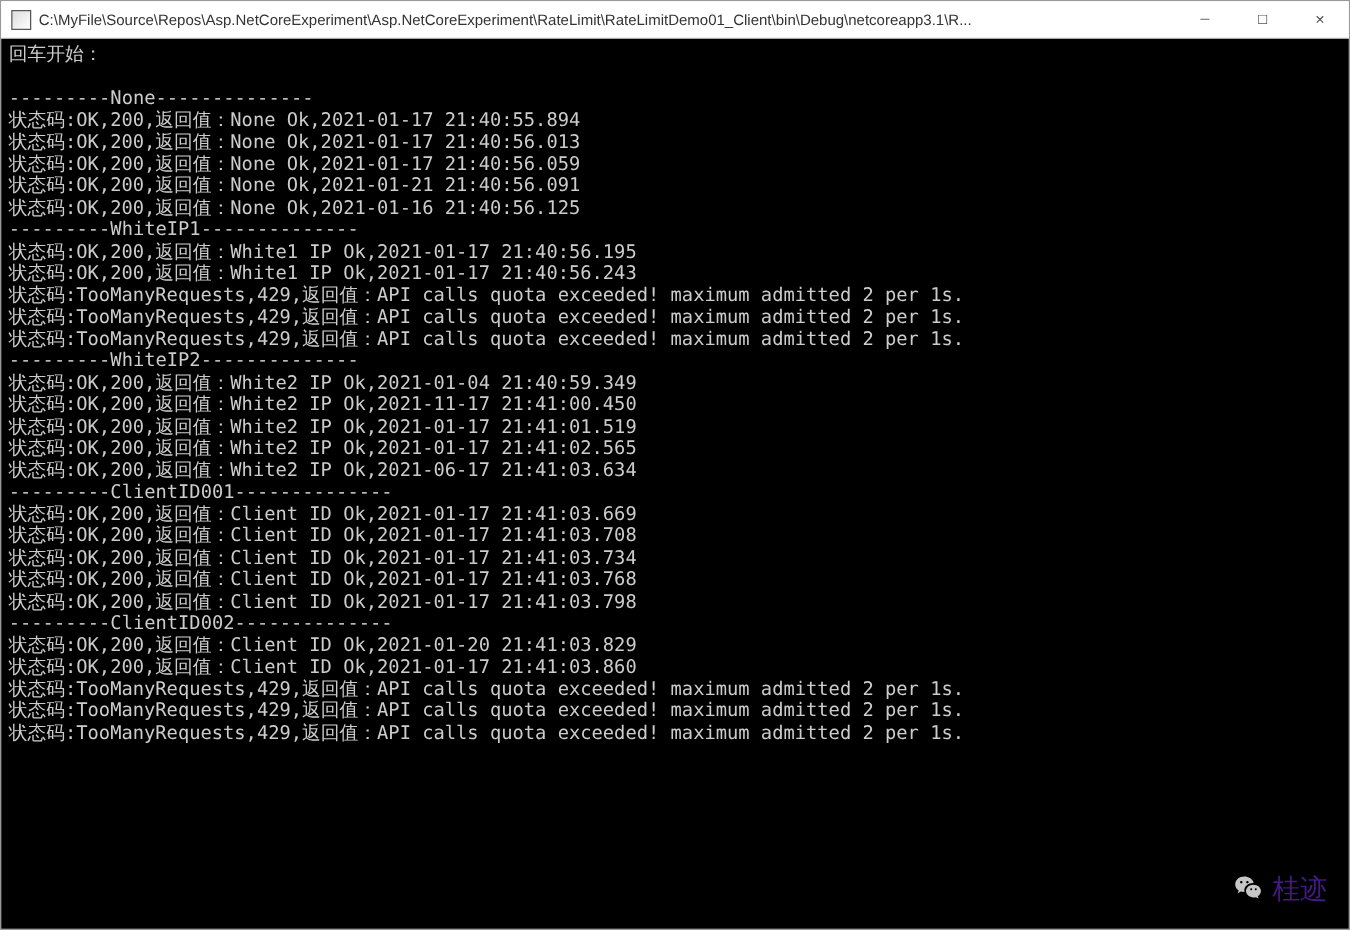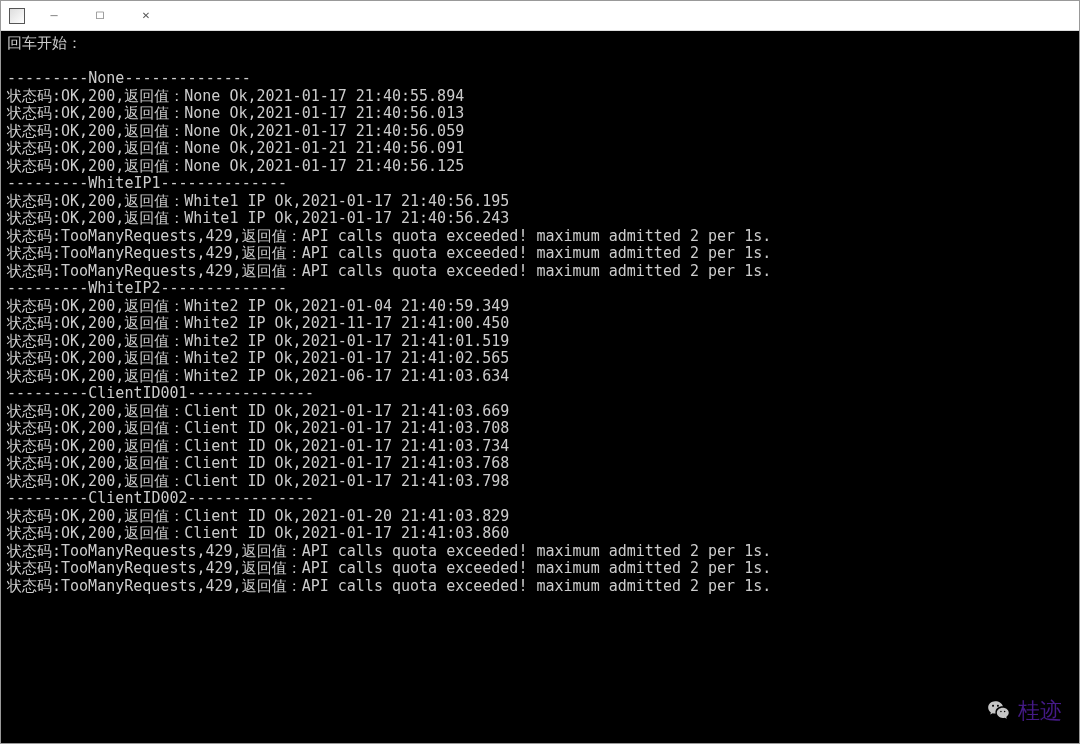--- a/index.html
+++ b/index.html
@@ -89,34 +89,35 @@
       display: inline-block;
     }
     .wm-icon svg { width:100%; height:100%; }
   </style>
 </head>
 <body>
 
 <div class="window">
   <div class="title-bar">
     <span class="title-icon"></span>
+    <span class="title-text">C:\MyFile\Source\Repos\Asp.NetCoreExperiment\Asp.NetCoreExperiment\RateLimit\RateLimitDemo01_Client\bin\Debug\netcoreapp3.1\R...</span>
     <div class="window-controls">
       <div class="win-btn">─</div>
       <div class="win-btn">☐</div>
       <div class="win-btn close">✕</div>
     </div>
   </div>
   <div class="console-body"><span>回车开始：</span>
 <span></span>
 <span>---------None--------------</span>
 <span>状态码:OK,200,返回值：None Ok,2021-01-17 21:40:55.894</span>
 <span>状态码:OK,200,返回值：None Ok,2021-01-17 21:40:56.013</span>
 <span>状态码:OK,200,返回值：None Ok,2021-01-17 21:40:56.059</span>
 <span>状态码:OK,200,返回值：None Ok,2021-01-21 21:40:56.091</span>
-<span>状态码:OK,200,返回值：None Ok,2021-01-17 21:40:56.125</span>
+<span>状态码:OK,200,返回值：None Ok,2021-01-16 21:40:56.125</span>
 <span>---------WhiteIP1--------------</span>
 <span>状态码:OK,200,返回值：White1 IP Ok,2021-01-17 21:40:56.195</span>
 <span>状态码:OK,200,返回值：White1 IP Ok,2021-01-17 21:40:56.243</span>
 <span>状态码:TooManyRequests,429,返回值：API calls quota exceeded! maximum admitted 2 per 1s.</span>
 <span>状态码:TooManyRequests,429,返回值：API calls quota exceeded! maximum admitted 2 per 1s.</span>
 <span>状态码:TooManyRequests,429,返回值：API calls quota exceeded! maximum admitted 2 per 1s.</span>
 <span>---------WhiteIP2--------------</span>
 <span>状态码:OK,200,返回值：White2 IP Ok,2021-01-04 21:40:59.349</span>
 <span>状态码:OK,200,返回值：White2 IP Ok,2021-11-17 21:41:00.450</span>
 <span>状态码:OK,200,返回值：White2 IP Ok,2021-01-17 21:41:01.519</span>

